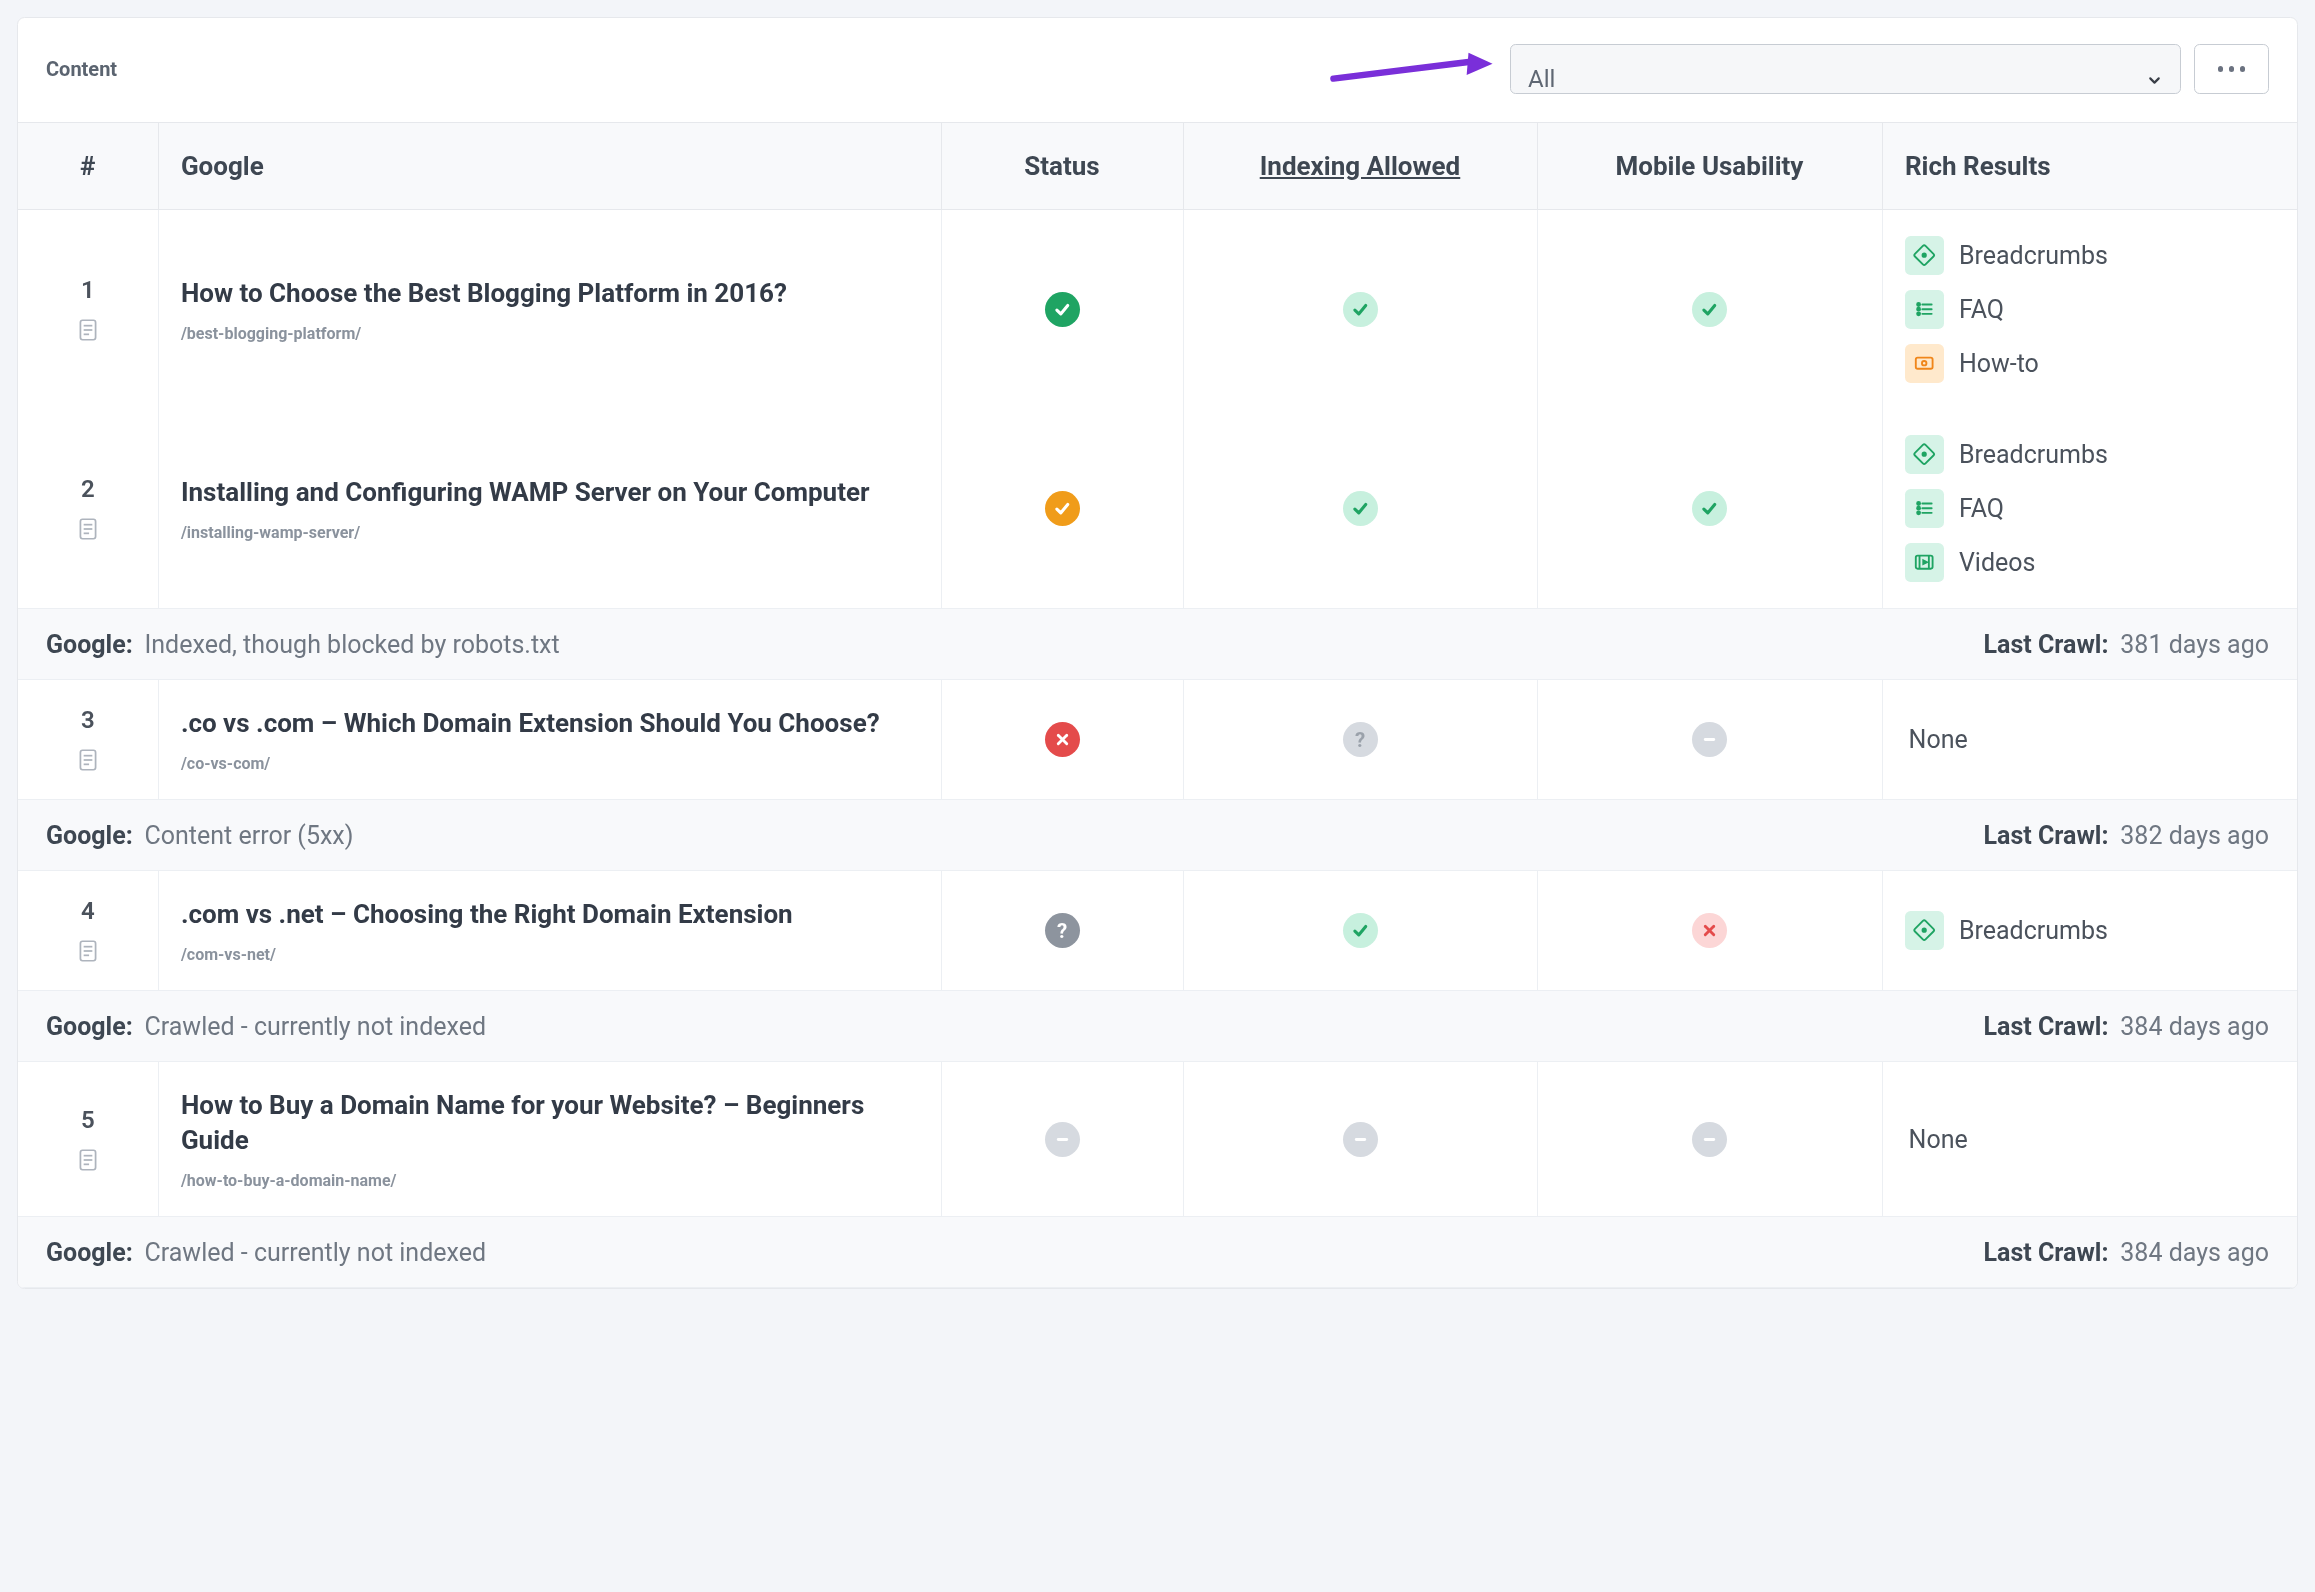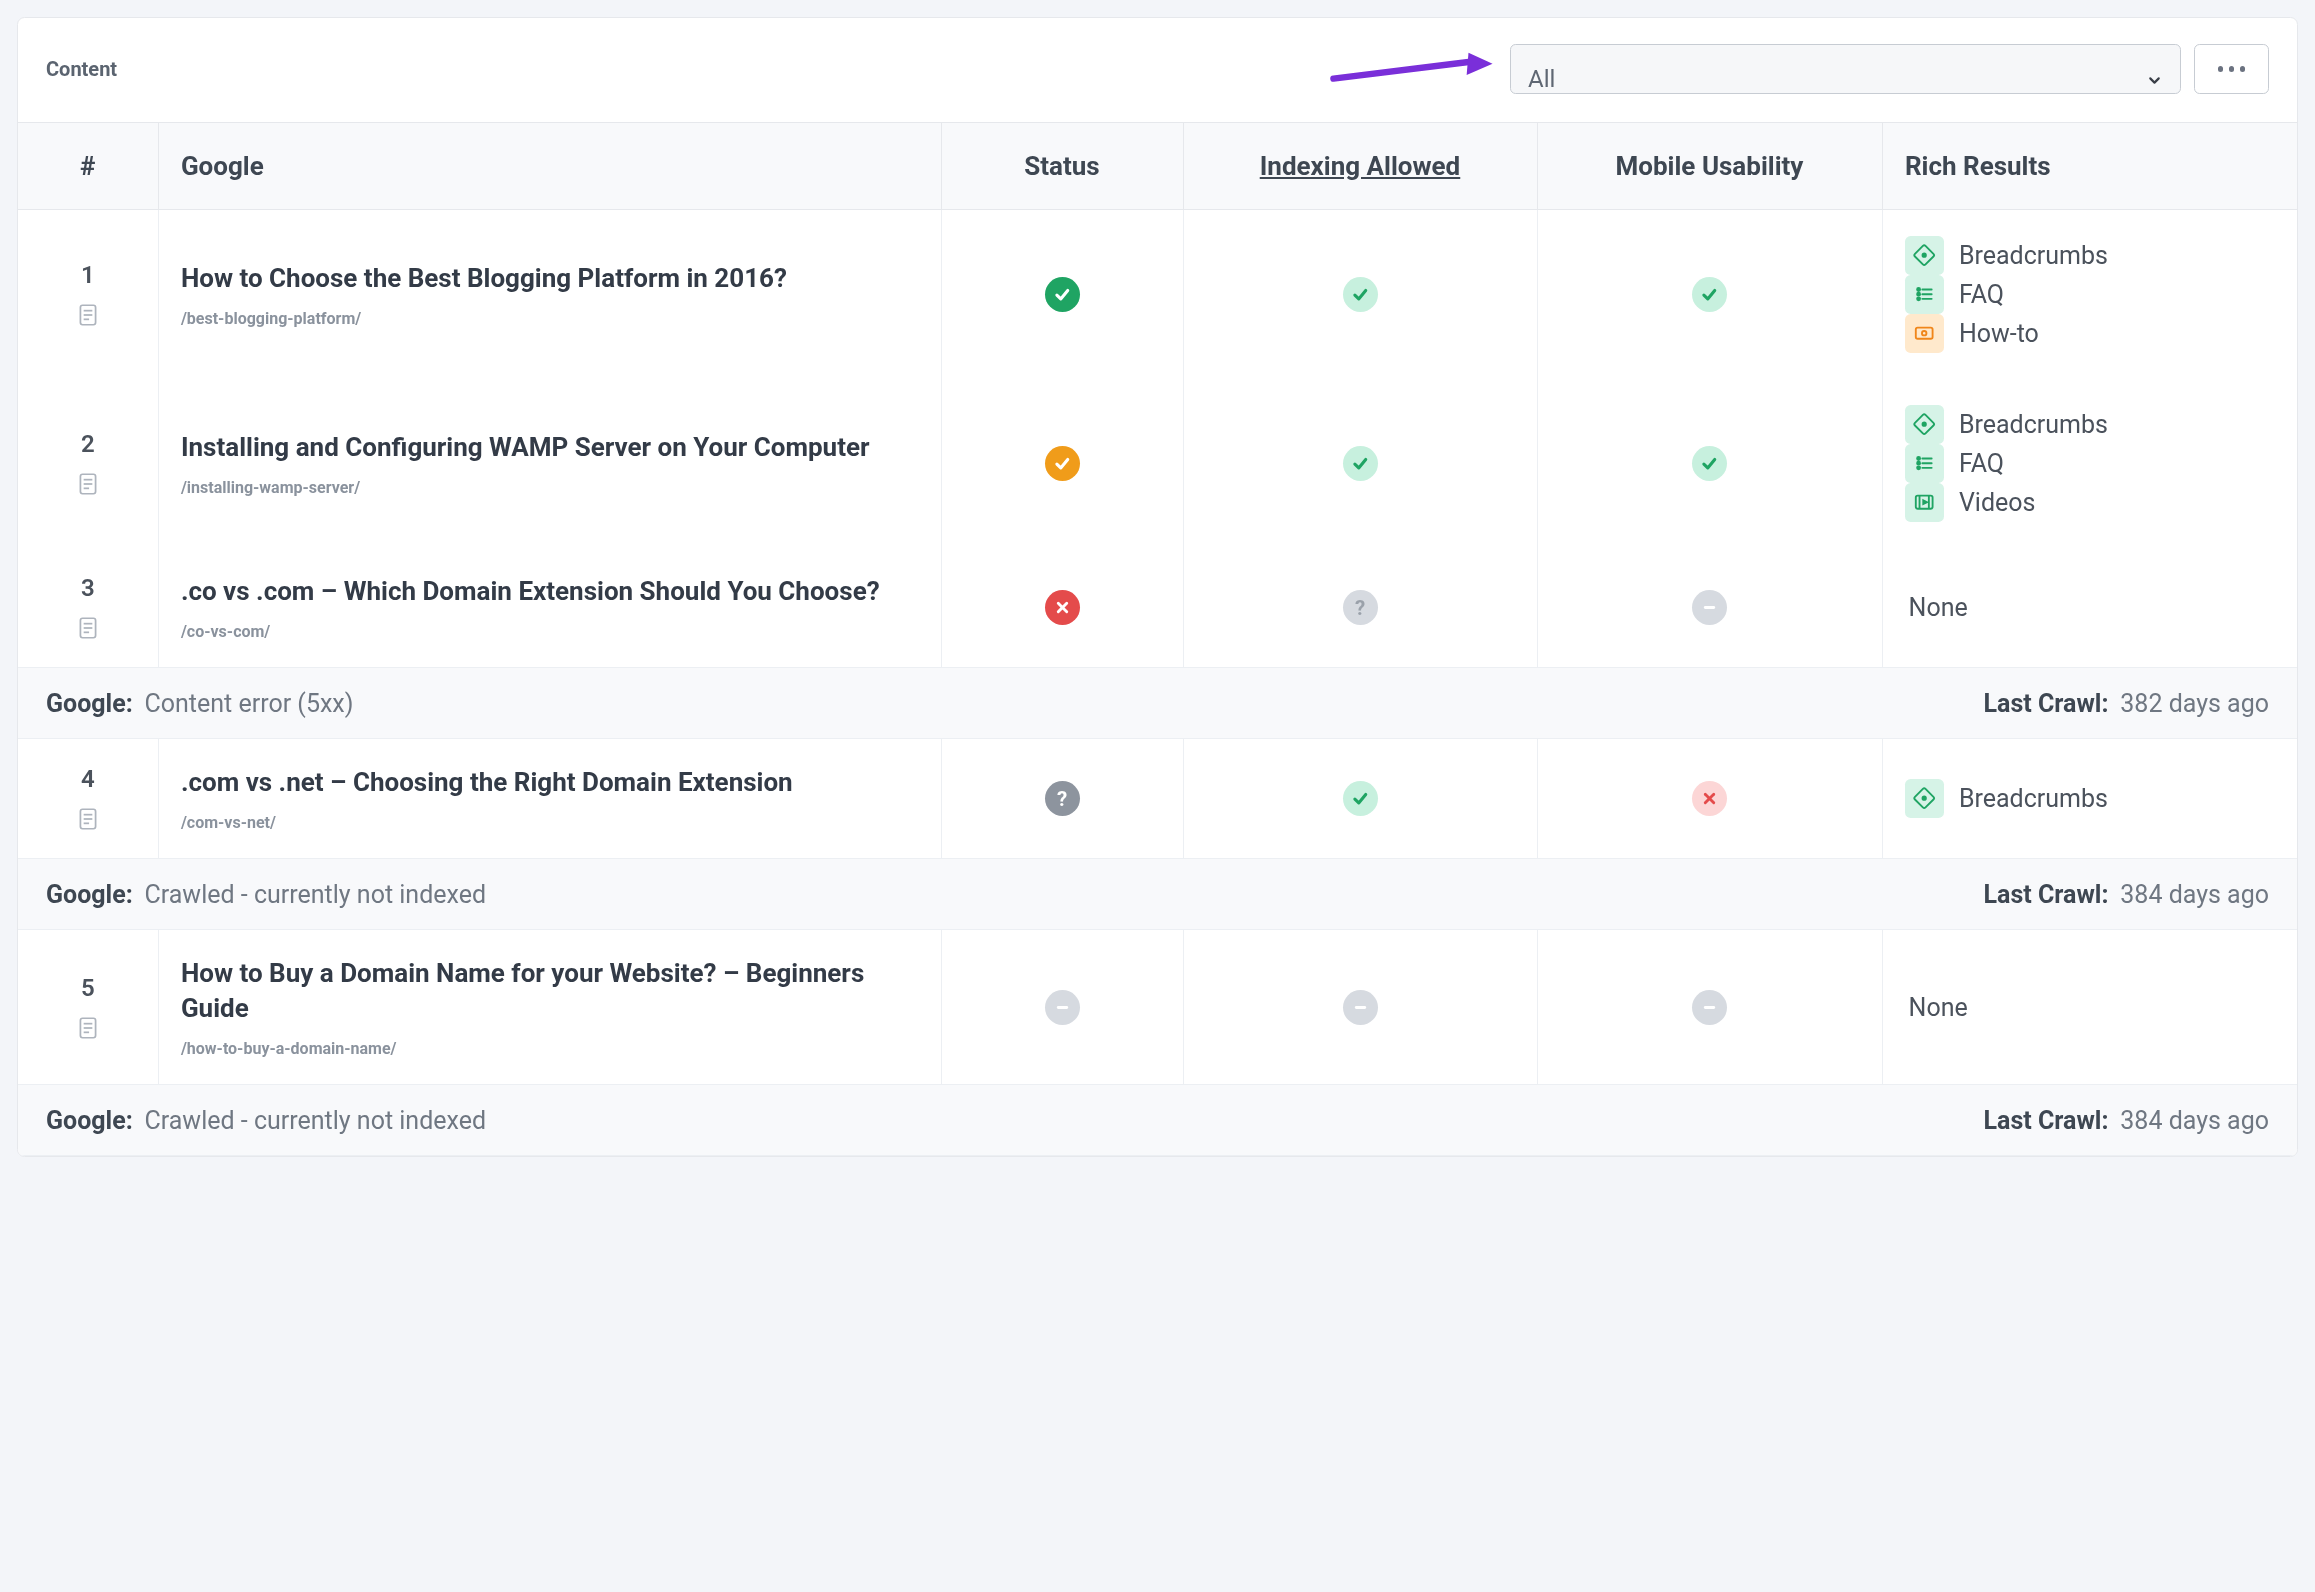--- a/index.html
+++ b/index.html
@@ -117,21 +117,21 @@
     display: inline-flex; align-items: center; justify-content: center;
   }
   .ci-green-solid { background: #1fa463; color: #fff; }
   .ci-green-light { background: #c7f0de; color: #1fa463; }
   .ci-orange-solid{ background: #f09c1a; color: #fff; }
   .ci-red-solid   { background: #e44b4b; color: #fff; }
   .ci-red-light   { background: #fcd6d6; color: #e44b4b; }
   .ci-gray-solid  { background: #8d949e; color: #fff; }
   .ci-gray-light  { background: #d6dae0; color: #9aa1aa; }
 
-  .rr-list { display: flex; flex-direction: column; }
+  .rr-list { display: flex; flex-direction: column; gap: 15px; }
   .rr-item { display: flex; align-items: center; gap: 15px; font-size: 25px; color: #4b525c; }
   .rr-icon {
     width: 39px; height: 39px; border-radius: 5.6px;
     display:flex; align-items:center; justify-content:center;
   }
   .rr-green  { background: #d6f3e7; color: #1fa463; }
   .rr-orange { background: #ffe9cc; color: #f0861a; }
   .rr-none { font-size: 25px; color: #4b525c; padding-left: 3.7px; }
 
   .meta-flex { display:flex; justify-content:space-between; align-items:center; font-size:25px; }
@@ -311,20 +311,34 @@
                     <line x1="7" y1="5" x2="7" y2="19"></line>
                     <line x1="17" y1="5" x2="17" y2="19"></line>
                     <polygon points="11,10 15,12 11,14" fill="#1fa463"></polygon>
                   </svg>
                 </span>
                 <span>Videos</span>
               </div>
             </div>
           </td>
   </tr>
+        <tr class="meta-row">
+    <td colspan="6">
+      <div class="meta-flex">
+        <div class="meta-left">
+          <span class="g-label">Google:</span>
+          <span class="g-status">Indexed, though blocked by robots.txt</span>
+        </div>
+        <div class="meta-right">
+          <span class="lc-label">Last Crawl:</span>
+          <span class="lc-val">381 days ago</span>
+        </div>
+      </div>
+    </td>
+  </tr>
         <tr class="data-row">
     <td class="num-cell">
       <div>3</div>
       <div class="doc-icon">
               <svg width="26" height="26" viewBox="0 0 24 24" fill="none" stroke="#aeb4bd" stroke-width="1.6">
                 <rect x="5" y="3" width="14" height="18" rx="2"></rect>
                 <line x1="8" y1="8" x2="16" y2="8"></line>
                 <line x1="8" y1="12" x2="16" y2="12"></line>
                 <line x1="8" y1="16" x2="13" y2="16"></line>
               </svg>

